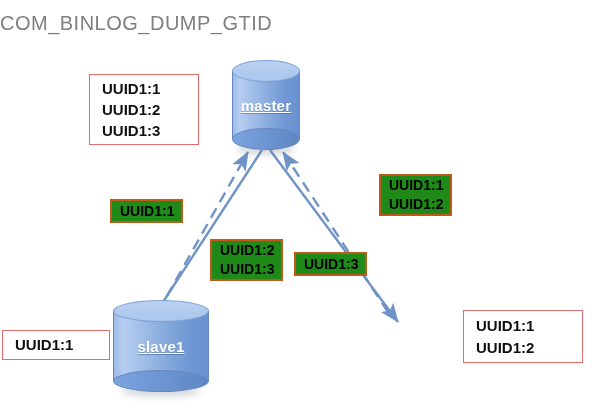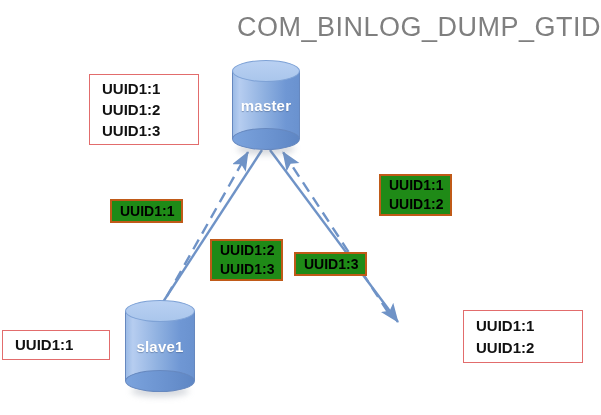--- a/index.html
+++ b/index.html
@@ -17,22 +17,22 @@
     background: #ffffff;
     overflow: hidden;
   }
 
   
   #diagram-title {
     position: absolute;
     left: 0;
     top: 12px;
     width: 601px;
-    text-align: right;
-    font-size: 27px;
+    text-align: left;
+    font-size: 20px;
     font-weight: 400;
     letter-spacing: 0.5px;
     color: #7f7f7f;
     font-family: "Liberation Sans", sans-serif;
     white-space: nowrap;
   }
 
   
   #connectors {
     position: absolute;
@@ -102,20 +102,21 @@
     height: 100%;
     display: flex;
     align-items: center;
     justify-content: center;
     color: #ffffff;
     font-size: 15px;
     font-weight: 700;
     font-family: "Liberation Sans", sans-serif;
     text-shadow: 0 1px 1px rgba(60,85,125,0.45);
     letter-spacing: 0.2px;
+    text-decoration: underline;
   }
 
   
   .note-box {
     position: absolute;
     background: #ffffff;
     border: 1px solid #e26c6c;
     box-sizing: border-box;
     display: flex;
     flex-direction: column;
@@ -175,21 +176,21 @@
   </svg>
 
   <div class="cylinder" style="left:232px; top:60px; width:68px; height:90px;">
     <div class="cyl-shadow"></div>
     <div class="cyl-body"></div>
     <div class="cyl-bottom"></div>
     <div class="cyl-top"></div>
     <div class="cyl-label">master</div>
   </div>
 
-  <div class="cylinder" style="left:125px; top:300px; width:70px; height:92px;">
+  <div class="cylinder" style="left:113px; top:300px; width:84px; height:92px;padding-left:12px;">
     <div class="cyl-shadow"></div>
     <div class="cyl-body"></div>
     <div class="cyl-bottom"></div>
     <div class="cyl-top"></div>
     <div class="cyl-label">slave1</div>
   </div>
 
 
   <div class="note-box" style="left:89px; top:74px; width:110px; height:71px;">
     <div class="line">UUID1:1</div>

